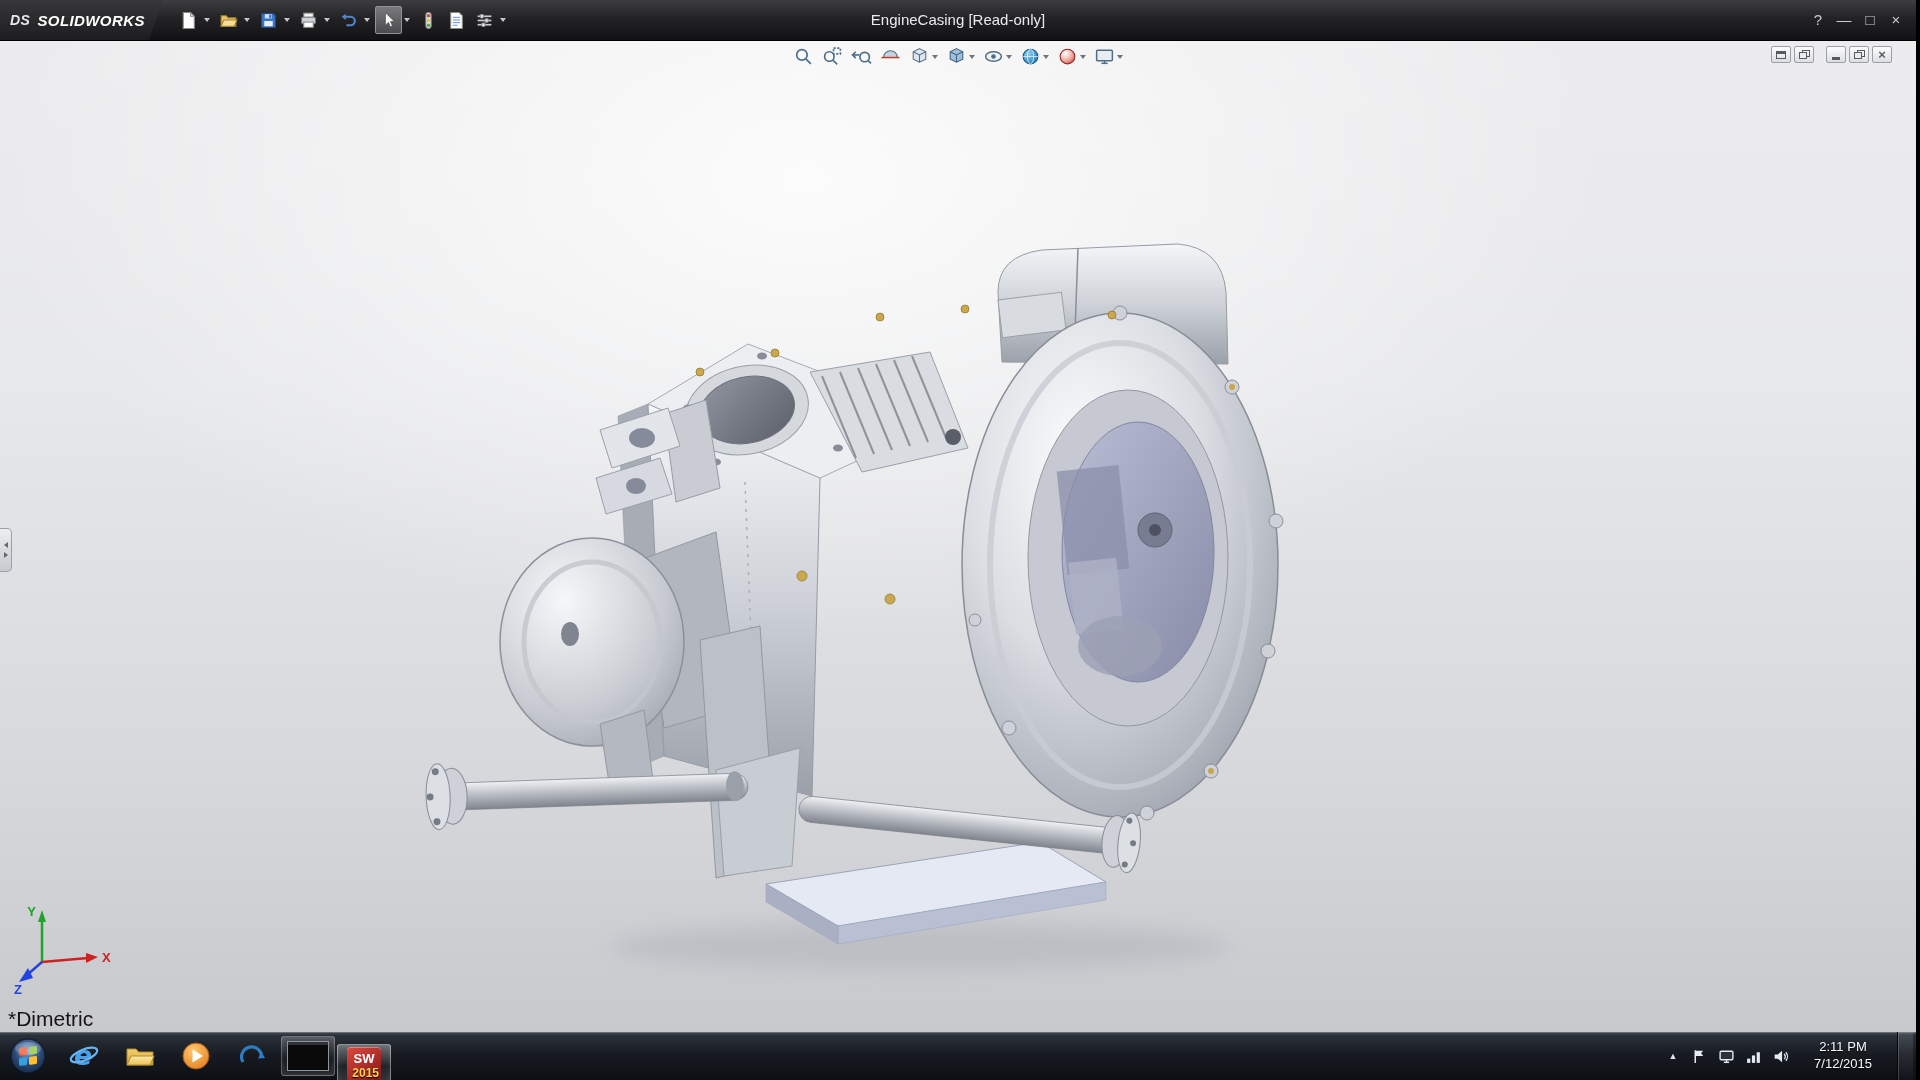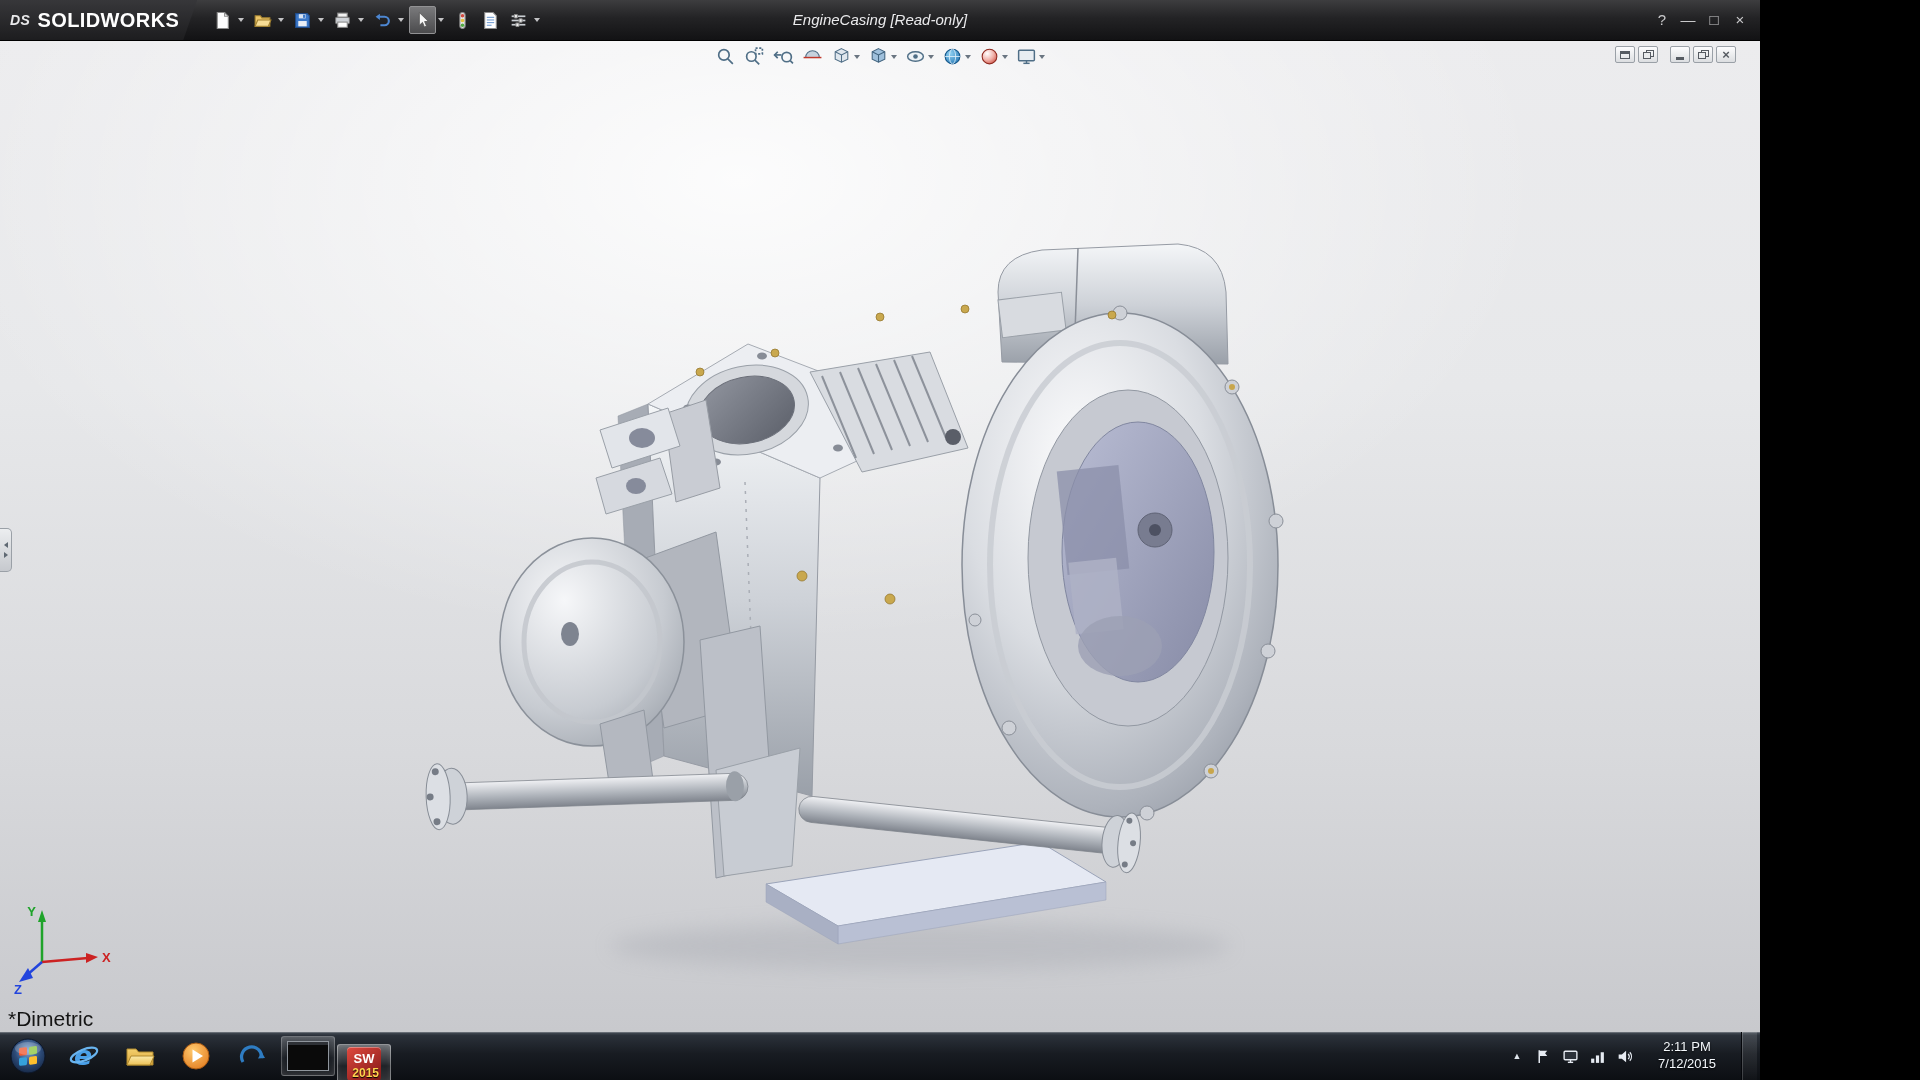--- a/index.html
+++ b/index.html
@@ -1,34 +1,34 @@
 <!DOCTYPE html>
 <html><head>
 <meta charset="utf-8">
 <style>
   html,body{margin:0;padding:0;background:#000;font-family:"Liberation Sans",sans-serif;}
-  .screen{position:relative;width:1760px;height:1080px;overflow:hidden;background:#0f172a;}
+  .screen{position:relative;width:1916px;height:1080px;overflow:hidden;background:#0f172a;}
   button{margin:0;padding:0;border:none;background:none;font-family:inherit;cursor:default;}
 
   
   .titlebar{position:absolute;top:0;left:0;right:0;height:40px;z-index:30;
     background:linear-gradient(#3d3d3f,#232325 45%,#121214);border-bottom:1px solid #000;
     display:flex;align-items:center;}
   .logo{display:flex;align-items:center;gap:7px;height:100%;padding:0 18px 0 10px;
     background:linear-gradient(#37373a,#1d1d1f);clip-path:polygon(0 0,100% 0,calc(100% - 14px) 100%,0 100%);}
   .ds-mark{color:#e9e9eb;font-weight:bold;font-style:italic;font-size:14px;letter-spacing:.5px;}
-  .appname{color:#fff;font-weight:bold;font-size:20px;letter-spacing:.4px;}
+  .appname{color:#fff;font-weight:bold;font-size:15px;letter-spacing:.4px;font-style:italic;}
   .tb{display:flex;align-items:center;gap:1px;margin-left:12px;height:100%;}
   .tbb{display:flex;align-items:center;height:28px;padding:0 3px;border:1px solid transparent;border-radius:2px;}
   .tbb.active{background:linear-gradient(#7a7a7c,#4b4b4d);border-color:#929294;}
   .tbb svg{width:19px;height:19px;}
   .ddt{width:0;height:0;border-left:3.5px solid transparent;border-right:3.5px solid transparent;
     border-top:4px solid #c4c4c6;margin:0 4px 0 1px;display:inline-block;}
   .doc-title{position:absolute;left:50%;top:0;transform:translateX(-50%);height:40px;line-height:40px;
-    color:#eaeaec;font-size:15px;white-space:nowrap;font-style:italic;}
+    color:#eaeaec;font-size:15px;white-space:nowrap;}
   .winctl{position:absolute;right:8px;top:0;height:40px;display:flex;align-items:center;gap:2px;}
   .winbtn{color:#c9c9cb;font-size:15px;width:24px;height:26px;line-height:26px;text-align:center;}
 
   
   .viewport{position:absolute;top:40px;left:0;right:0;bottom:48px;overflow:hidden;
     background:
       radial-gradient(ellipse 1300px 750px at 42% 14%, rgba(255,255,255,.85), rgba(255,255,255,0) 62%),
       linear-gradient(180deg,#ececee 0%,#e7e8ea 35%,#d8d9dc 72%,#c8c9cd 100%);}
   .model{position:absolute;left:0;top:-40px;width:1920px;height:1080px;}
 

